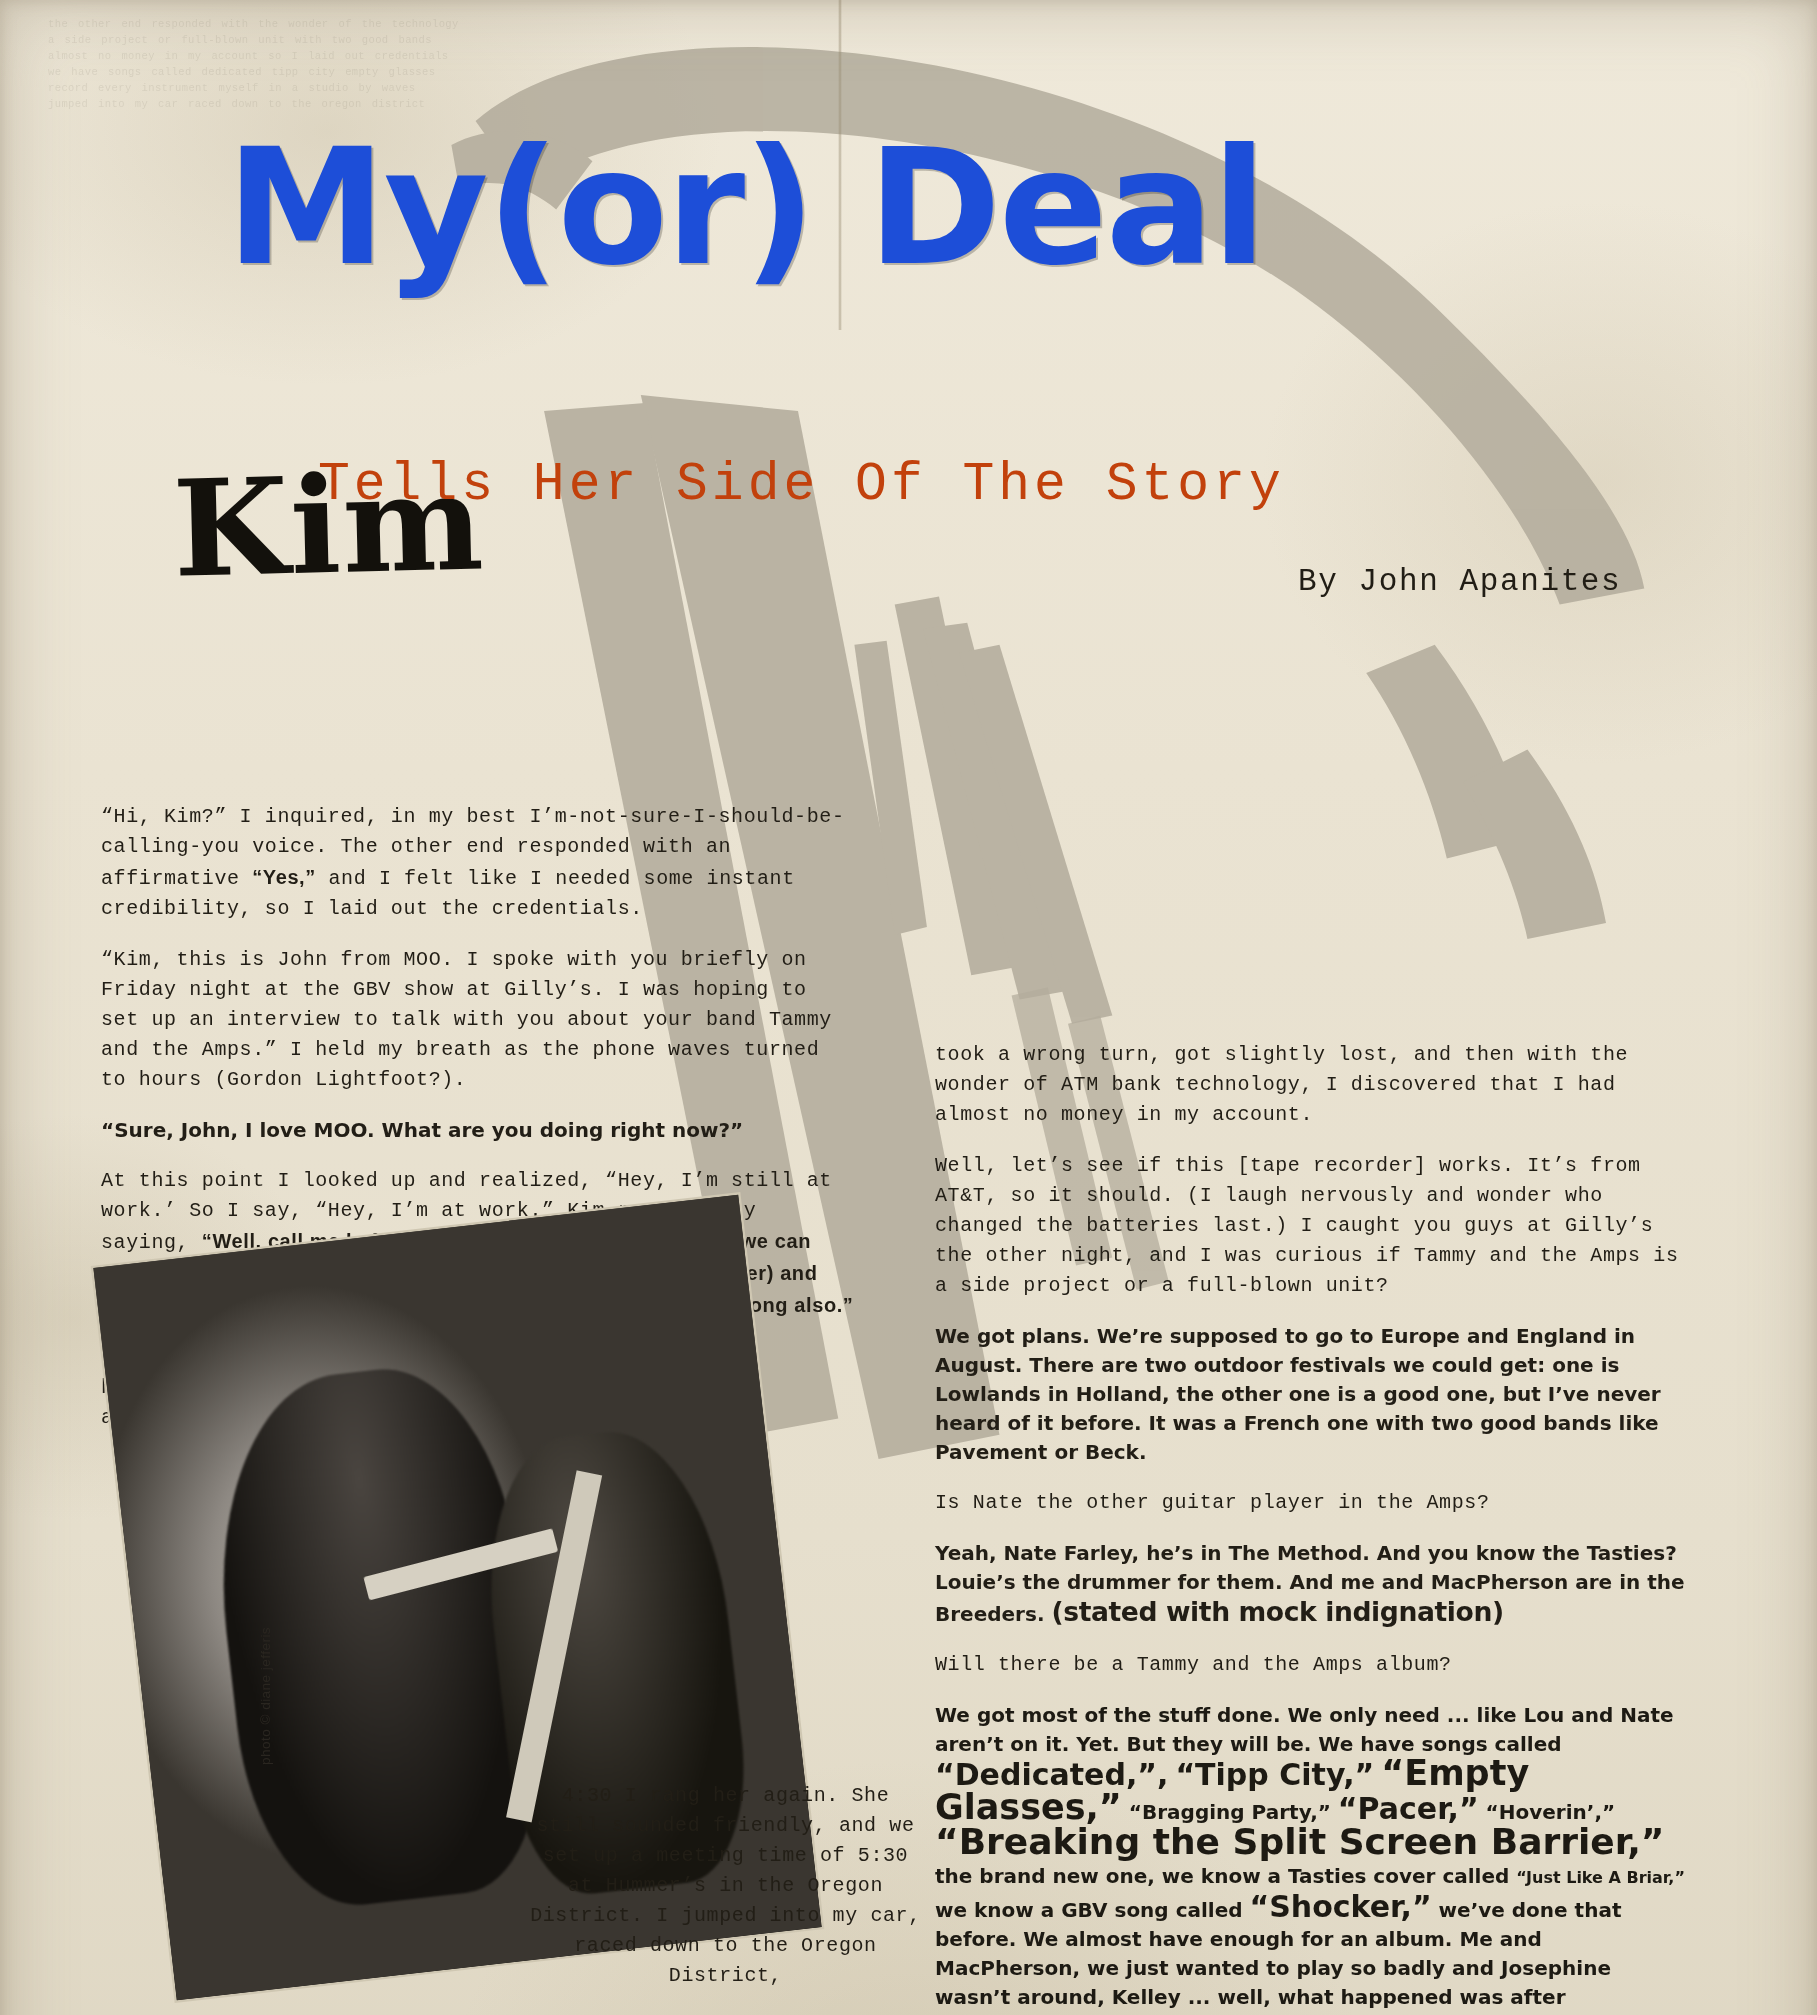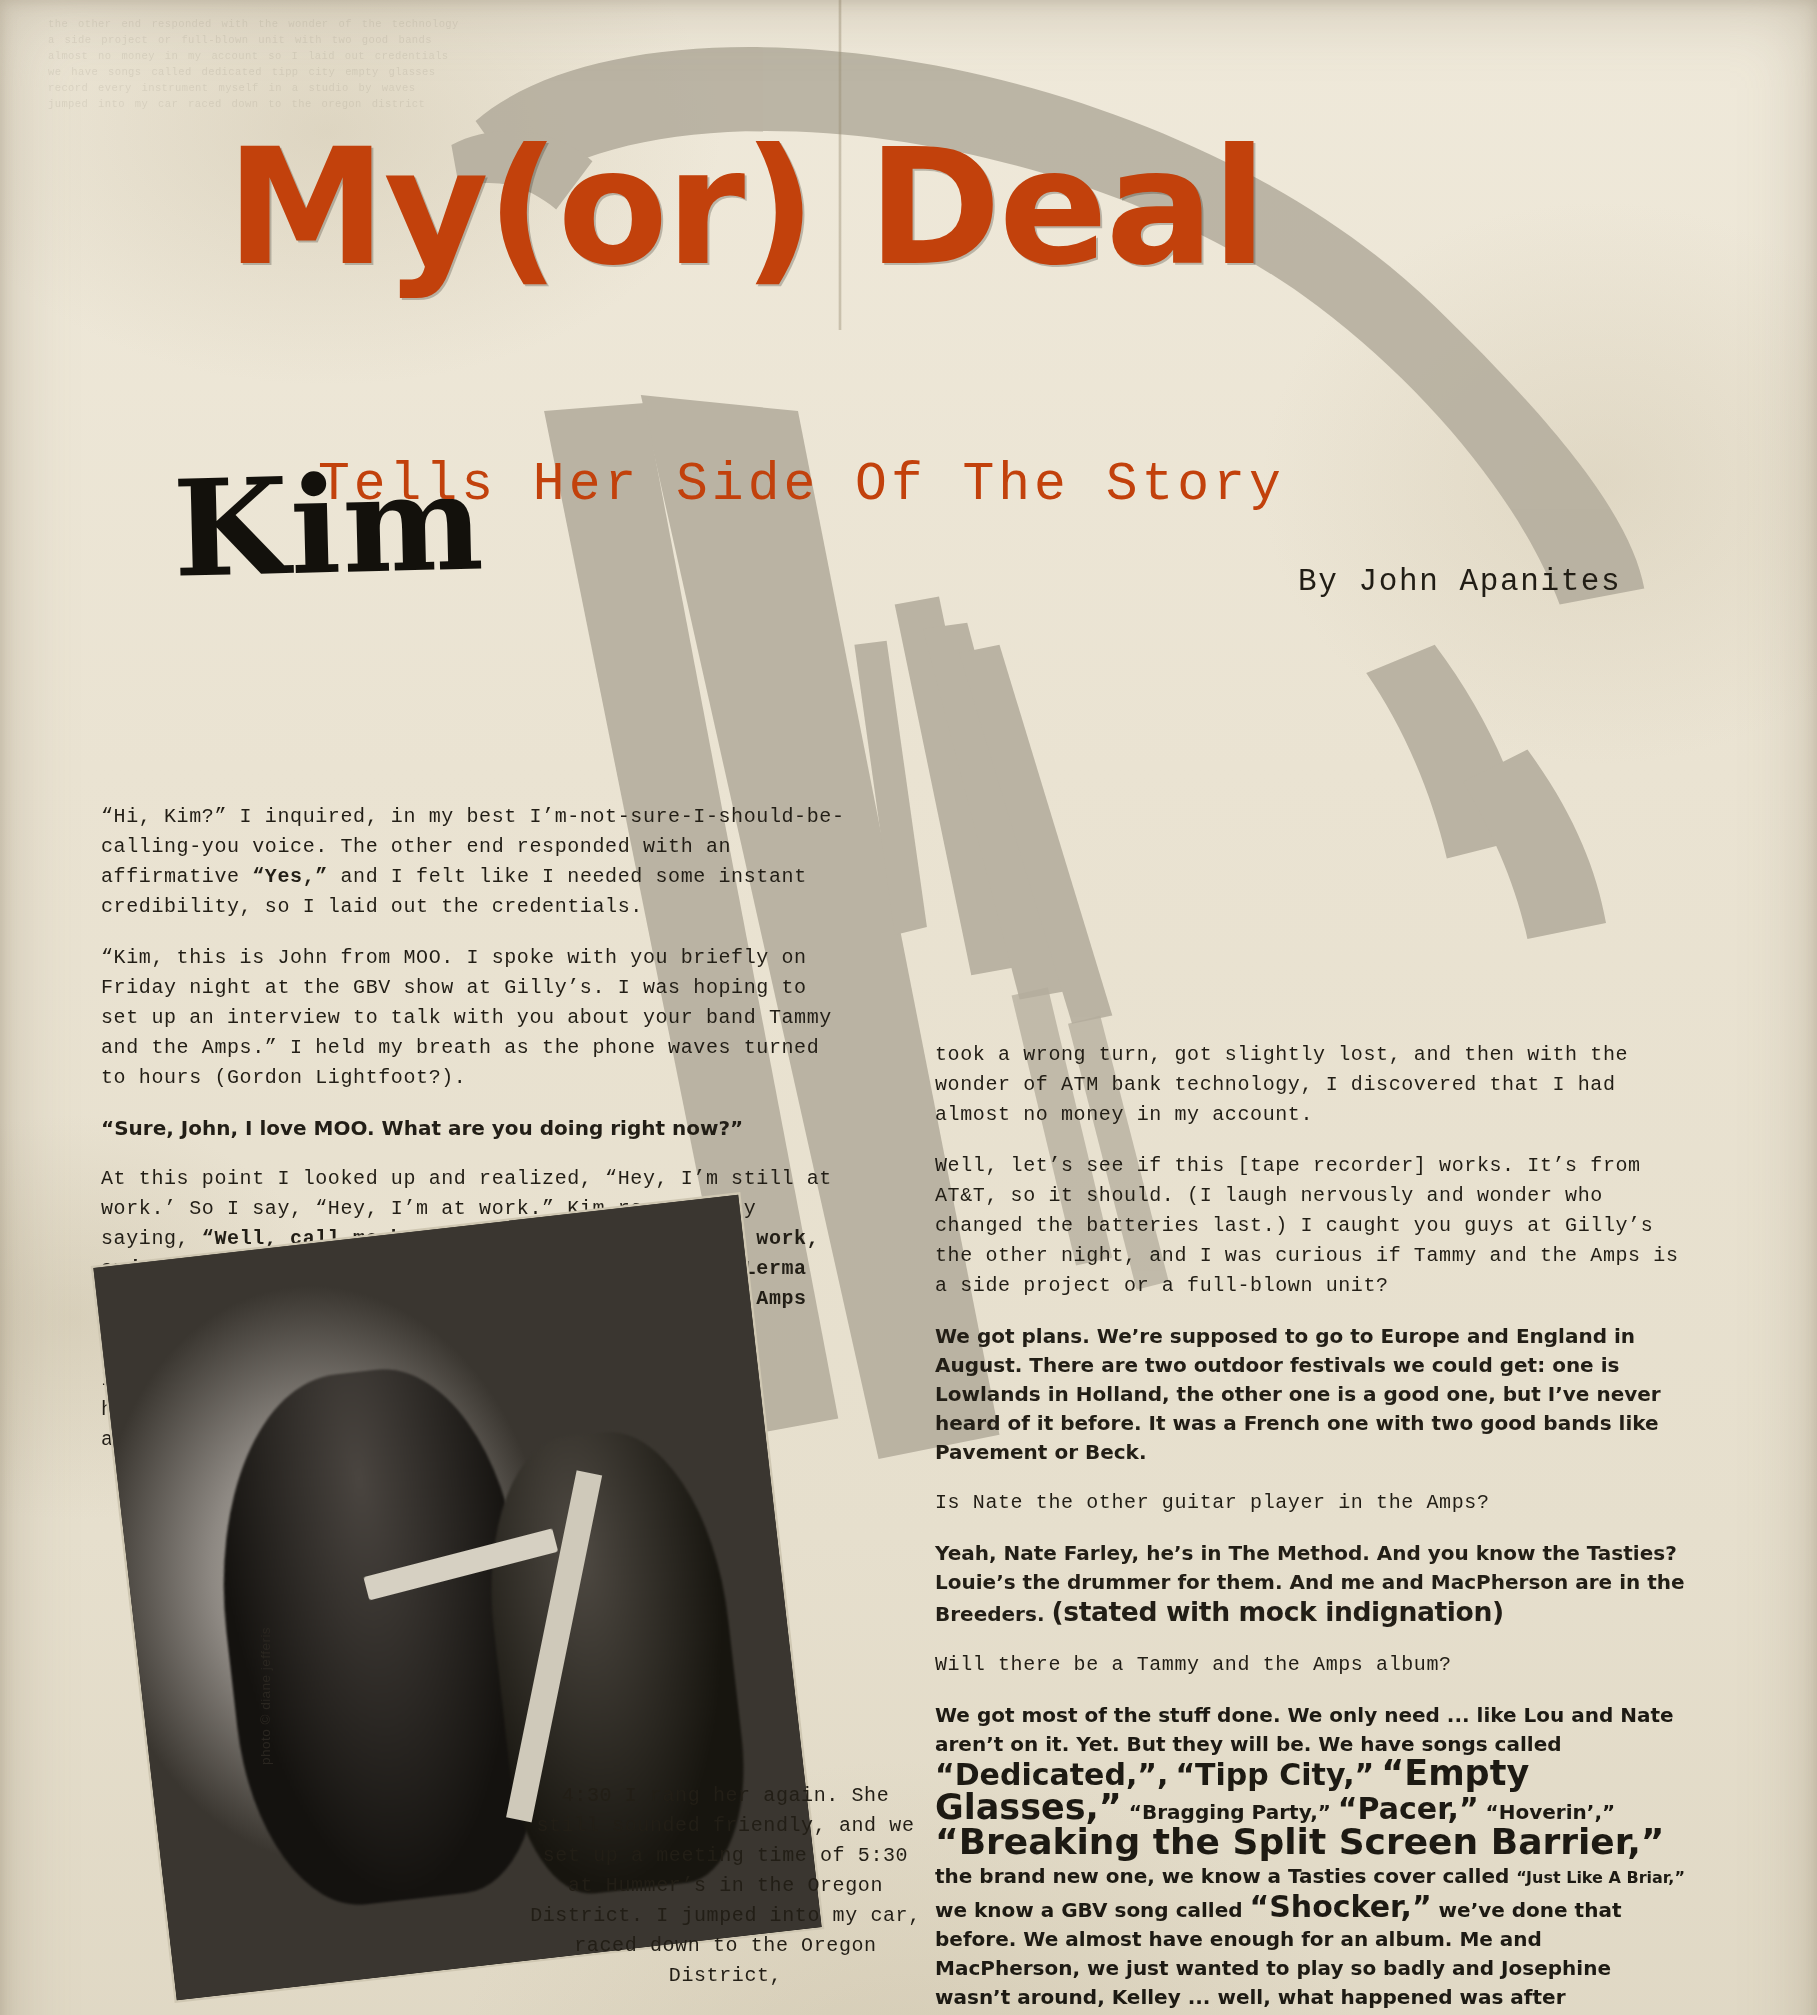--- a/index.html
+++ b/index.html
@@ -38,21 +38,21 @@
   
   .art { position:absolute; left:0; top:0; width:1818px; height:2196px; pointer-events:none; }
 
   
   .title-wrap { position:absolute; left:226px; top:133px; width:1531px; }
   .title {
     font-family:"DejaVu Sans", sans-serif;
     font-weight:bold;
     font-size:161px;
     letter-spacing:-2.4px;
-    color:#c2410c;
+    color:#1d4ed8;
     line-height:0.93;
     white-space:nowrap;
     text-shadow:2px 1.6px 0 rgba(30,26,18,0.25);
   }
   .subtitle {
     position:absolute; left:318px; top:455px;
     font-family:"Liberation Mono", monospace;
     font-size:53px; letter-spacing:4px; color:#c2410c;
     white-space:nowrap;
   }
@@ -69,21 +69,21 @@
     font-size:31px; letter-spacing:1.6px; color:#211d15;
   }
 
   
   .col { position:absolute; color:#221e16; }
   .mono { font-family:"Liberation Mono", monospace; font-size:20px; line-height:30px; letter-spacing:0.6px; }
   .sans-b { font-family:"DejaVu Sans", sans-serif; font-weight:bold; font-size:20px; line-height:29px; letter-spacing:0px; }
   p { margin:0 0 21px 0; }
   .left-col { left:101px; top:802px; width:754px; }
   .right-col { left:935px; top:1040px; width:758px; }
-  .inline-b { font-family:Liberation Mono, monospace; font-weight:bold; }
+  .inline-b { font-family:Liberation Sans, sans-serif; font-weight:bold; }
 
   
   .photo-box {
     position:absolute; left:133px; top:1229px; width:649px; height:737px;
     transform:rotate(-6.5deg);
     background:#2a2721;
     box-shadow:0 0 0 2.4px #cfc7b2;
     overflow:hidden;
   }
   .photo-inner { position:absolute; inset:0;

